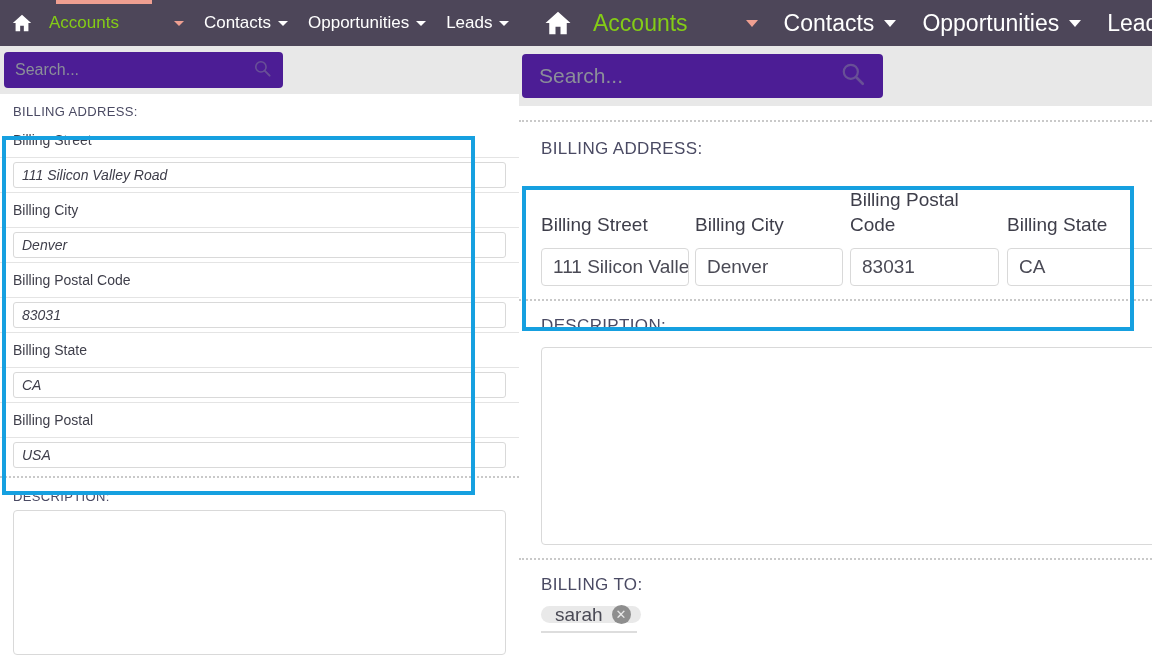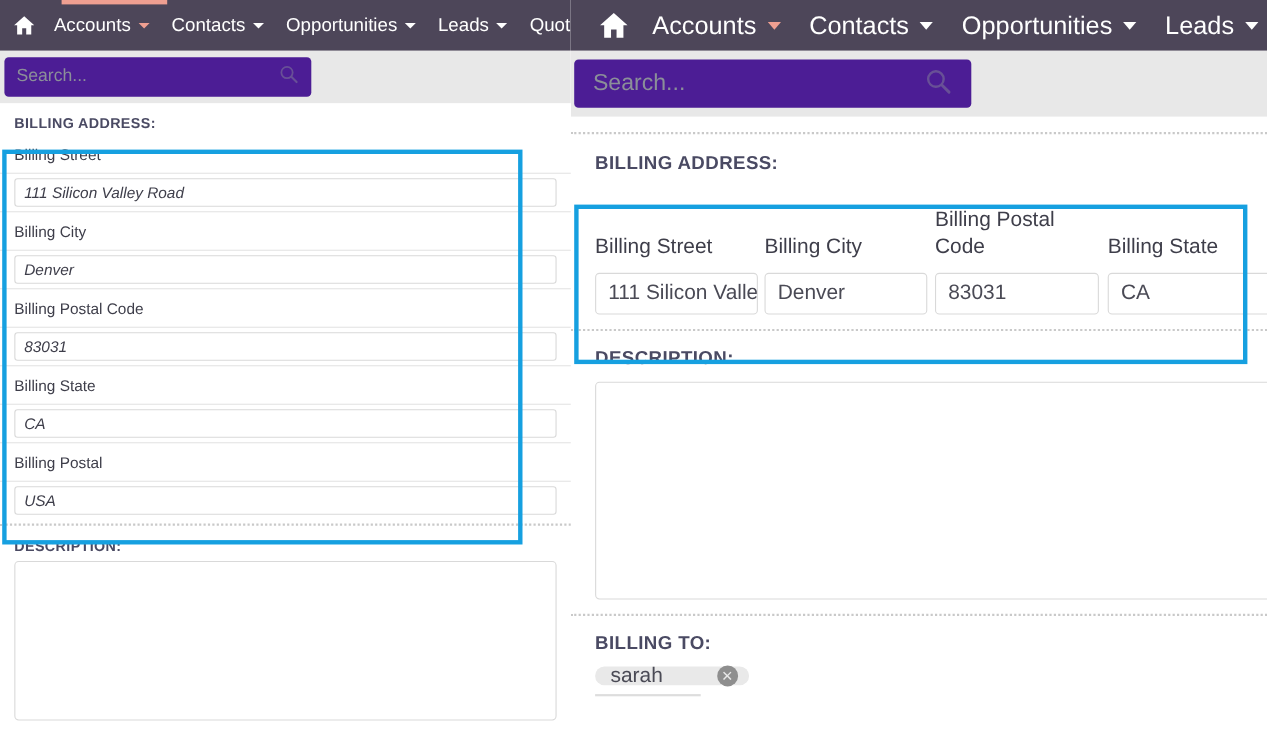--- a/index.html
+++ b/index.html
@@ -56,21 +56,21 @@
   .nav-item {
     display: inline-flex;
     align-items: center;
     color: #ffffff;
     flex: 0 0 auto;
     cursor: pointer;
   }
   #panel-left  .nav-item { font-size: 17px; padding: 0 10px; }
   #panel-right .nav-item { font-size: 23px; padding: 0 13px; }
 
-  .nav-item.active { color: #ffffff; }
+  .nav-item.active { color: #84cc16; gap: 48px; }
 
   .nav-caret {
     display: inline-block;
     margin-left: 7px;
     width: 0; height: 0;
     border-left: 5px solid transparent;
     border-right: 5px solid transparent;
     border-top: 5px solid #ffffff;
   }
   #panel-right .nav-caret {
@@ -126,21 +126,21 @@
   #panel-right .form-area { height: 566px; }
 
   
   .dotted-sep {
     border-top: 2px dotted #c9c9c9;
     width: 100%;
   }
 
   .section-head {
     color: #4a4a63;
-    font-weight: bold;
+    font-weight: normal;
     letter-spacing: .35px;
   }
   #panel-left  .section-head { font-size: 13px; }
   #panel-right .section-head { font-size: 17px; }
 
   
   .lf-rows { width: 100%; }
   .lf-row {
     width: 100%;
     border-bottom: 1px solid #e4e4e4;
@@ -218,21 +218,20 @@
   .tag {
     display: inline-flex;
     align-items: center;
     background: #e9e9e9;
     border-radius: 15px;
     height: 17px;
     padding: 0 10px 0 14px;
     font-size: 19px;
     color: #4a4a55;
     cursor: default;
-    gap: 40px;
   }
   .tag-remove {
     margin-left: 9px;
     width: 19px; height: 19px;
     border-radius: 50%;
     background: #8e8e8e;
     color: #e9e9e9;
     display: inline-flex;
     align-items: center;
     justify-content: center;

